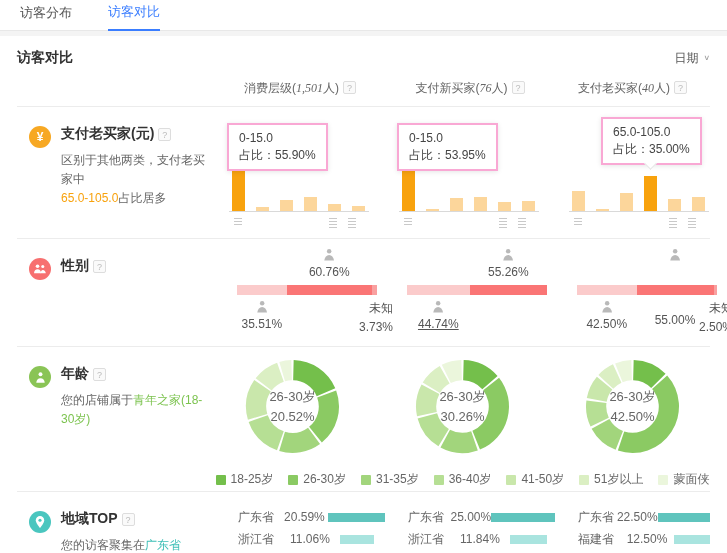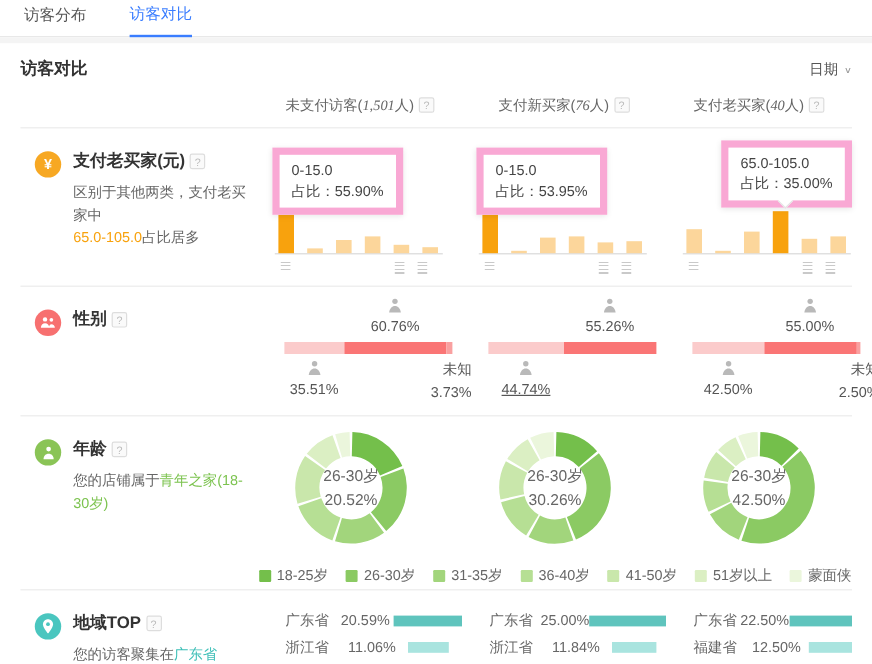--- a/index.html
+++ b/index.html
@@ -33,21 +33,21 @@
 .row-title{font-size:14px;font-weight:bold;color:#333}
 .row-desc{font-size:12px;color:#666;margin-top:8px;line-height:19px}
 .hl-orange{color:#f8a20d}.hl-red{color:#f76c6c}.hl-green{color:#7cc34f}.hl-teal{color:#3dbfb7}
 
 .mini-chart{position:relative;width:152px;height:100%;margin-left:10px}
 .bars{position:absolute;bottom:26px;left:4px;width:140px;height:60px;display:flex;align-items:flex-end;gap:11px;border-bottom:1px solid #d9d9d9;padding:0 3px}
 .bar{width:13px;background:#fcd69b}
 .bar.hl{background:#f8a20d}
 .tick{position:absolute;bottom:12px;width:8px;height:8px;background:repeating-linear-gradient(#c9c9c9 0 1px,transparent 1px 3px)}
 .tick-a{left:9px}.tick-b{left:104px;height:11px;bottom:9px}.tick-c{left:123px;height:11px;bottom:9px}
-.tooltip{position:absolute;top:16px;left:2px;background:#fff;border:6px solid #f9a8d4;box-shadow:0 1px 5px rgba(0,0,0,.10);padding:5px 10px;font-size:12px;line-height:17px;color:#444;white-space:nowrap;z-index:2}
+.tooltip{position:absolute;top:16px;left:2px;background:#fff;border:2px solid #f9a8d4;box-shadow:0 1px 5px rgba(0,0,0,.10);padding:5px 10px;font-size:12px;line-height:17px;color:#444;white-space:nowrap;z-index:2}
 .tooltip span{display:block}
 .mini-chart.c2 .tooltip{left:36px;top:10px}
 .mini-chart.c2 .tooltip::after{content:"";position:absolute;left:50%;bottom:-5px;margin-left:-5px;width:8px;height:8px;background:#fff;border-right:1px solid #e4e4e4;border-bottom:1px solid #e4e4e4;transform:rotate(45deg)}
 
 .gender-chart{position:relative;width:140px;height:94px;margin:8px 0 0 22px}
 .g-bar{position:absolute;top:38px;left:0;width:100%;height:10px;display:flex}
 .seg-male{background:#fbcbcb}
 .seg-female{background:#fa7575}
 .seg-unknown{background:#f9a0a0}
 .g-label{position:absolute;display:flex;flex-direction:column;align-items:center;transform:translateX(-50%);font-size:12px;color:#555;line-height:15px}
@@ -85,21 +85,21 @@
     <div class="content-header">
       <div class="page-title">访客对比</div>
       <div class="date-controls">
         <span>日期</span>
         <span class="chev">∨</span>
       </div>
     </div>
 
     <div class="grid header-row">
       <div></div>
-      <div class="col-header"><span>未支付访客(</span><i>1,501</i><span>人)</span><span class="help">?</span></div>
+      <div class="col-header"><span>消费层级(</span><i>1,501</i><span>人)</span><span class="help">?</span></div>
       <div class="col-header"><span>支付新买家(</span><i>76</i><span>人)</span><span class="help">?</span></div>
       <div class="col-header"><span>支付老买家(</span><i>40</i><span>人)</span><span class="help">?</span></div>
     </div>
 
     <div class="grid row consumption">
       <div class="label-cell">
         <div class="row-icon ic-orange">
             <span>¥</span>
           </div>
         <div>
@@ -235,21 +235,21 @@
                 <circle cx="10" cy="5.5" r="3"></circle>
                 <path d="M3.5 18c.6-4.5 3.2-7.3 6.5-7.3s5.9 2.8 6.5 7.3z"></path>
               </svg>
             <span>44.74%</span>
           </div>
 
         </div>
       </div>
       <div>
         <div class="gender-chart">
-          <div class="g-label female-label" style="left: 70%;">
+          <div class="g-label female-label" style="left: 70%; gap: 48px;">
             <svg viewBox="0 0 20 20" fill="#b9b9b9">
                 <circle cx="10" cy="5.5" r="3"></circle>
                 <path d="M3.5 18c.6-4.5 3.2-7.3 6.5-7.3s5.9 2.8 6.5 7.3z"></path>
               </svg>
             <span>55.00%</span>
           </div>
           <div class="g-bar">
             <div class="seg-male" style="width: 42.5%;"></div>
             <div class="seg-female" style="width: 55%;"></div>
             <div class="seg-unknown" style="width: 2.5%;"></div>

